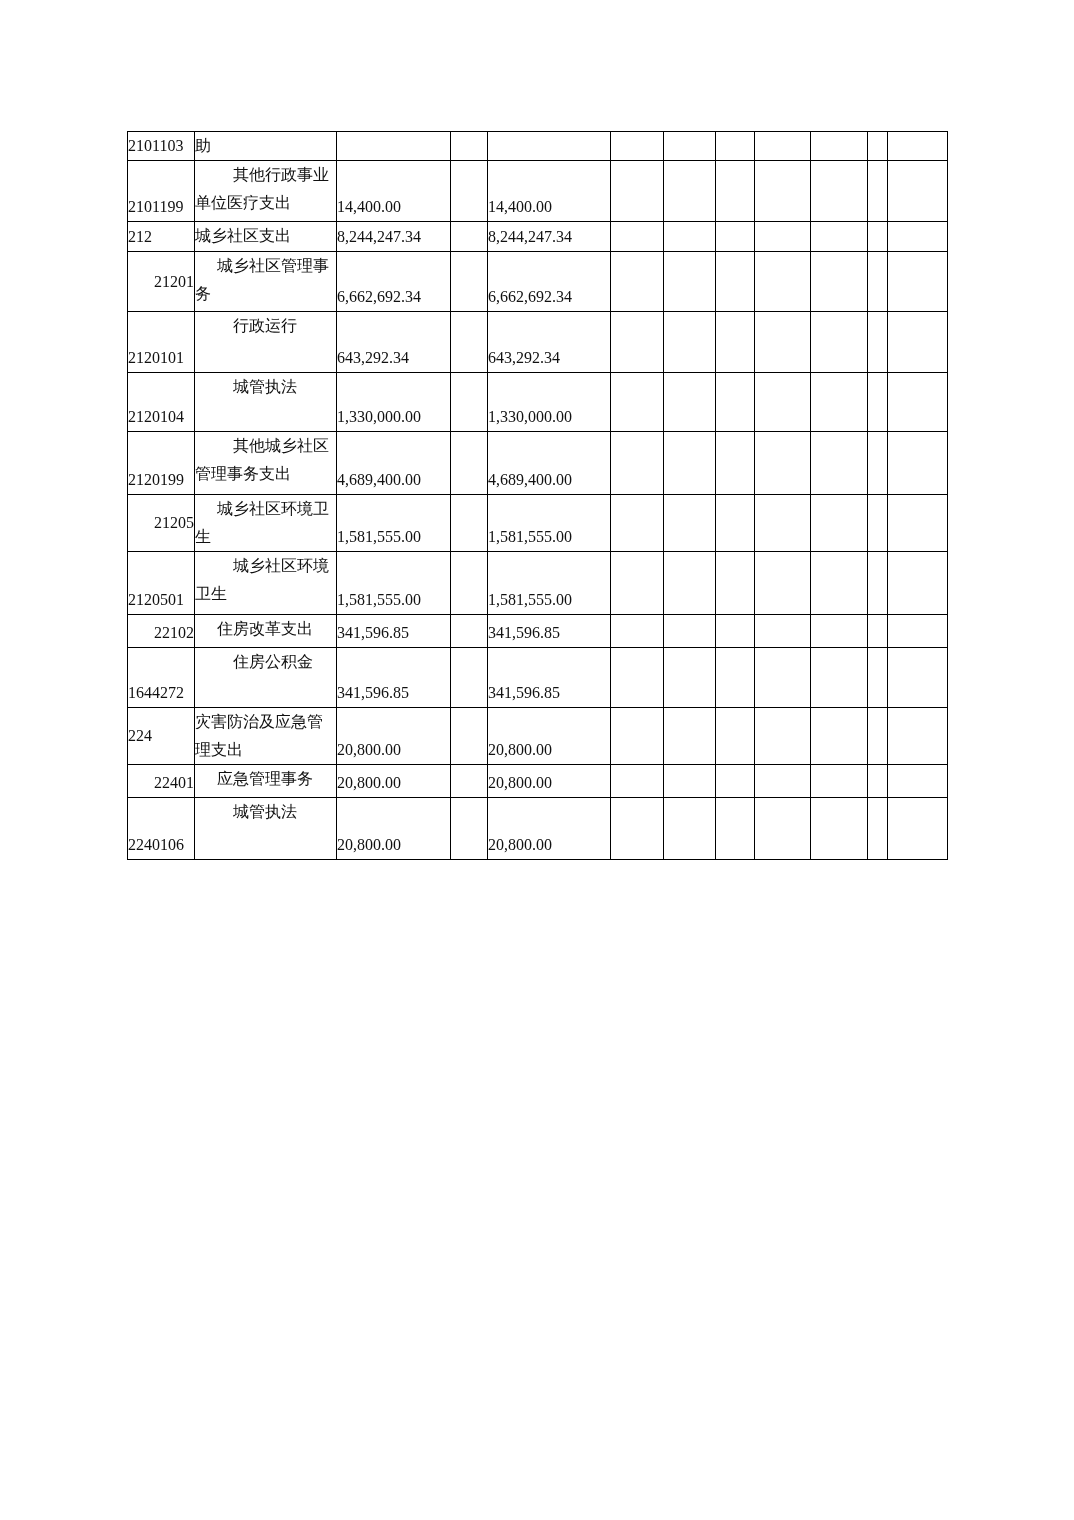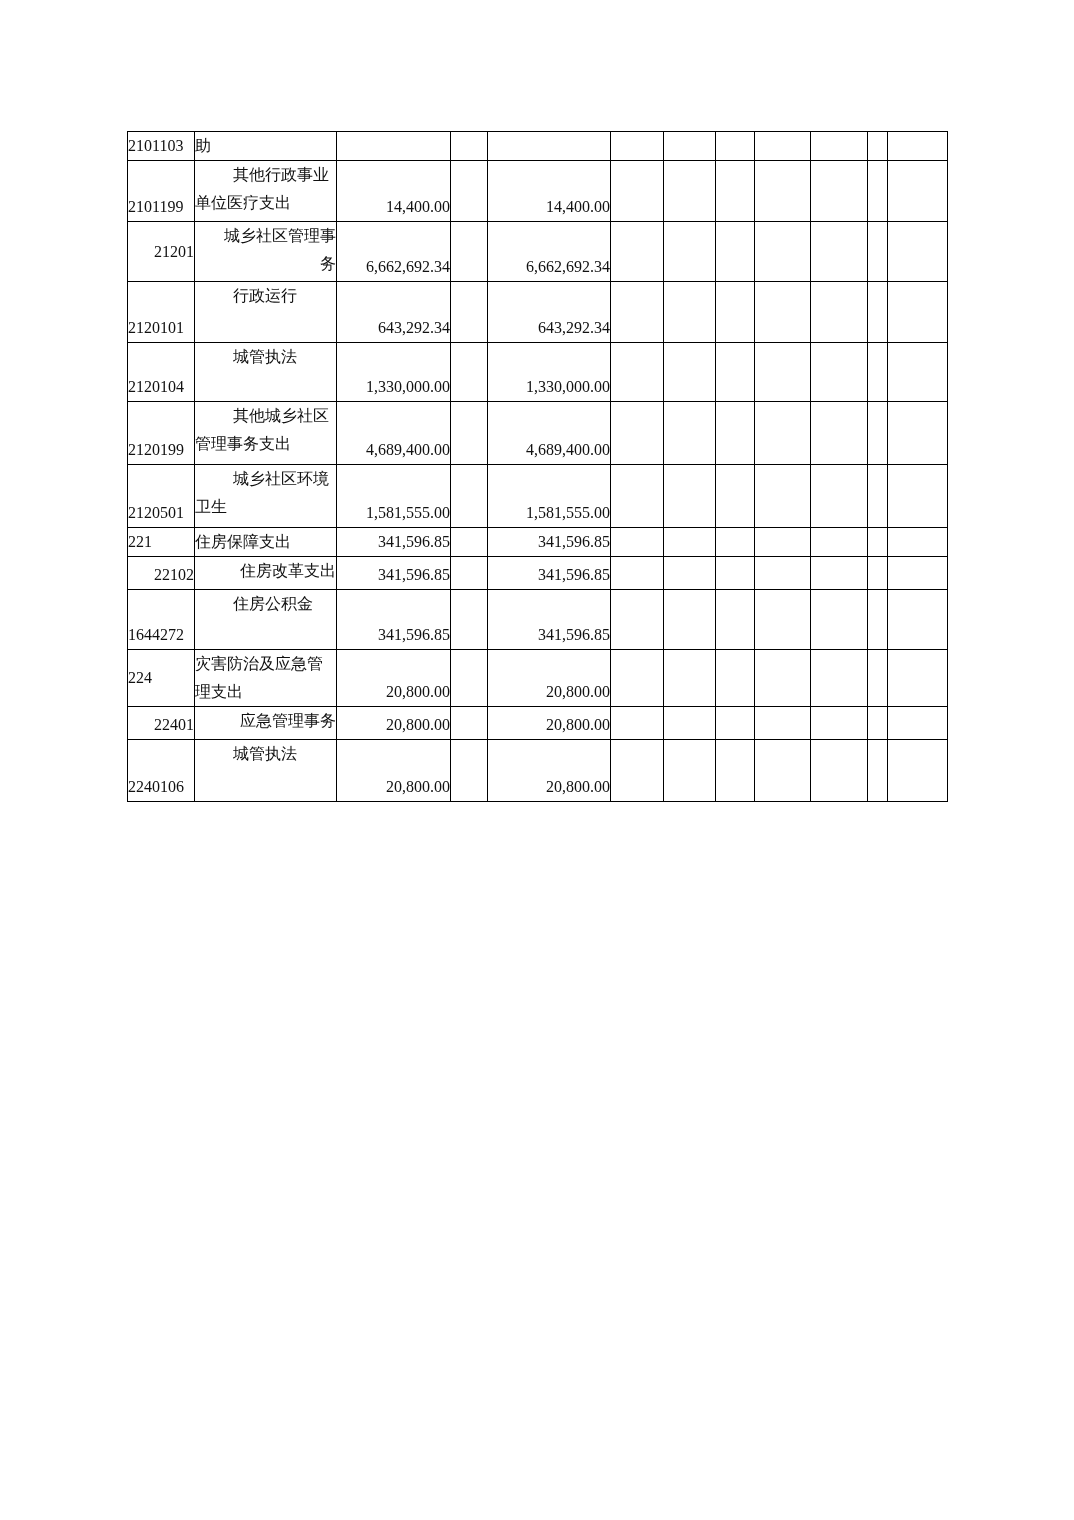--- a/index.html
+++ b/index.html
@@ -35,24 +35,24 @@
     padding: 0 2px 3px 3px;
   }
   td.code.ctr { text-align: right; }
   td.code.vmid { vertical-align: middle; padding-bottom: 0; }
   td.name {
     vertical-align: top;
     padding: 1px 4px 2px 4px;
     font-size: 15px;
     white-space: pre-line;
   }
-  td.name.lv2 { text-indent: 22px; text-align: right; }
+  td.name.lv2 { text-indent: 22px; }
   td.name.lv3 { text-indent: 38px; }
   td.amt {
-    text-align: right;
+    text-align: left;
     vertical-align: bottom;
     padding: 0 5px 3px 0;
   }
 </style>
 </head>
 <body>
 
 <table class="budget">
   <colgroup>
     <col style="width:67px">
@@ -94,20 +94,34 @@
     <td class="amt">14,400.00</td>
     <td class="e"></td>
     <td class="e"></td>
     <td class="e"></td>
     <td class="e"></td>
     <td class="e"></td>
     <td class="e"></td>
     <td class="e"></td>
   </tr>
 
+  <tr style="height:30px">
+    <td class="code">212</td>
+    <td class="name">城乡社区支出</td>
+    <td class="amt">8,244,247.34</td>
+    <td class="e"></td>
+    <td class="amt">8,244,247.34</td>
+    <td class="e"></td>
+    <td class="e"></td>
+    <td class="e"></td>
+    <td class="e"></td>
+    <td class="e"></td>
+    <td class="e"></td>
+    <td class="e"></td>
+  </tr>
 
   <tr style="height:60px">
     <td class="code ctr vmid">21201</td>
     <td class="name lv2">城乡社区管理事
 务</td>
     <td class="amt">6,662,692.34</td>
     <td class="e"></td>
     <td class="amt">6,662,692.34</td>
     <td class="e"></td>
     <td class="e"></td>
@@ -157,51 +171,52 @@
     <td class="amt">4,689,400.00</td>
     <td class="e"></td>
     <td class="e"></td>
     <td class="e"></td>
     <td class="e"></td>
     <td class="e"></td>
     <td class="e"></td>
     <td class="e"></td>
   </tr>
 
+  <tr style="height:57px">
+    <td class="code ctr vmid">21205</td>
+    <td class="name lv2">城乡社区环境卫
+生</td>
+    <td class="amt">1,581,555.00</td>
+    <td class="e"></td>
+    <td class="amt">1,581,555.00</td>
+    <td class="e"></td>
+    <td class="e"></td>
+    <td class="e"></td>
+    <td class="e"></td>
+    <td class="e"></td>
+    <td class="e"></td>
+    <td class="e"></td>
+  </tr>
 
   <tr style="height:63px">
     <td class="code">2120501</td>
     <td class="name lv3">城乡社区环境
 卫生</td>
     <td class="amt">1,581,555.00</td>
     <td class="e"></td>
     <td class="amt">1,581,555.00</td>
     <td class="e"></td>
     <td class="e"></td>
     <td class="e"></td>
     <td class="e"></td>
     <td class="e"></td>
     <td class="e"></td>
     <td class="e"></td>
   </tr>
 
-  <tr style="height:28px">
-    <td class="code">221</td>
-    <td class="name">住房保障支出</td>
-    <td class="amt">341,596.85</td>
-    <td class="e"></td>
-    <td class="amt">341,596.85</td>
-    <td class="e"></td>
-    <td class="e"></td>
-    <td class="e"></td>
-    <td class="e"></td>
-    <td class="e"></td>
-    <td class="e"></td>
-    <td class="e"></td>
-  </tr>
 
   <tr style="height:33px">
     <td class="code ctr">22102</td>
     <td class="name lv2">住房改革支出</td>
     <td class="amt">341,596.85</td>
     <td class="e"></td>
     <td class="amt">341,596.85</td>
     <td class="e"></td>
     <td class="e"></td>
     <td class="e"></td>

